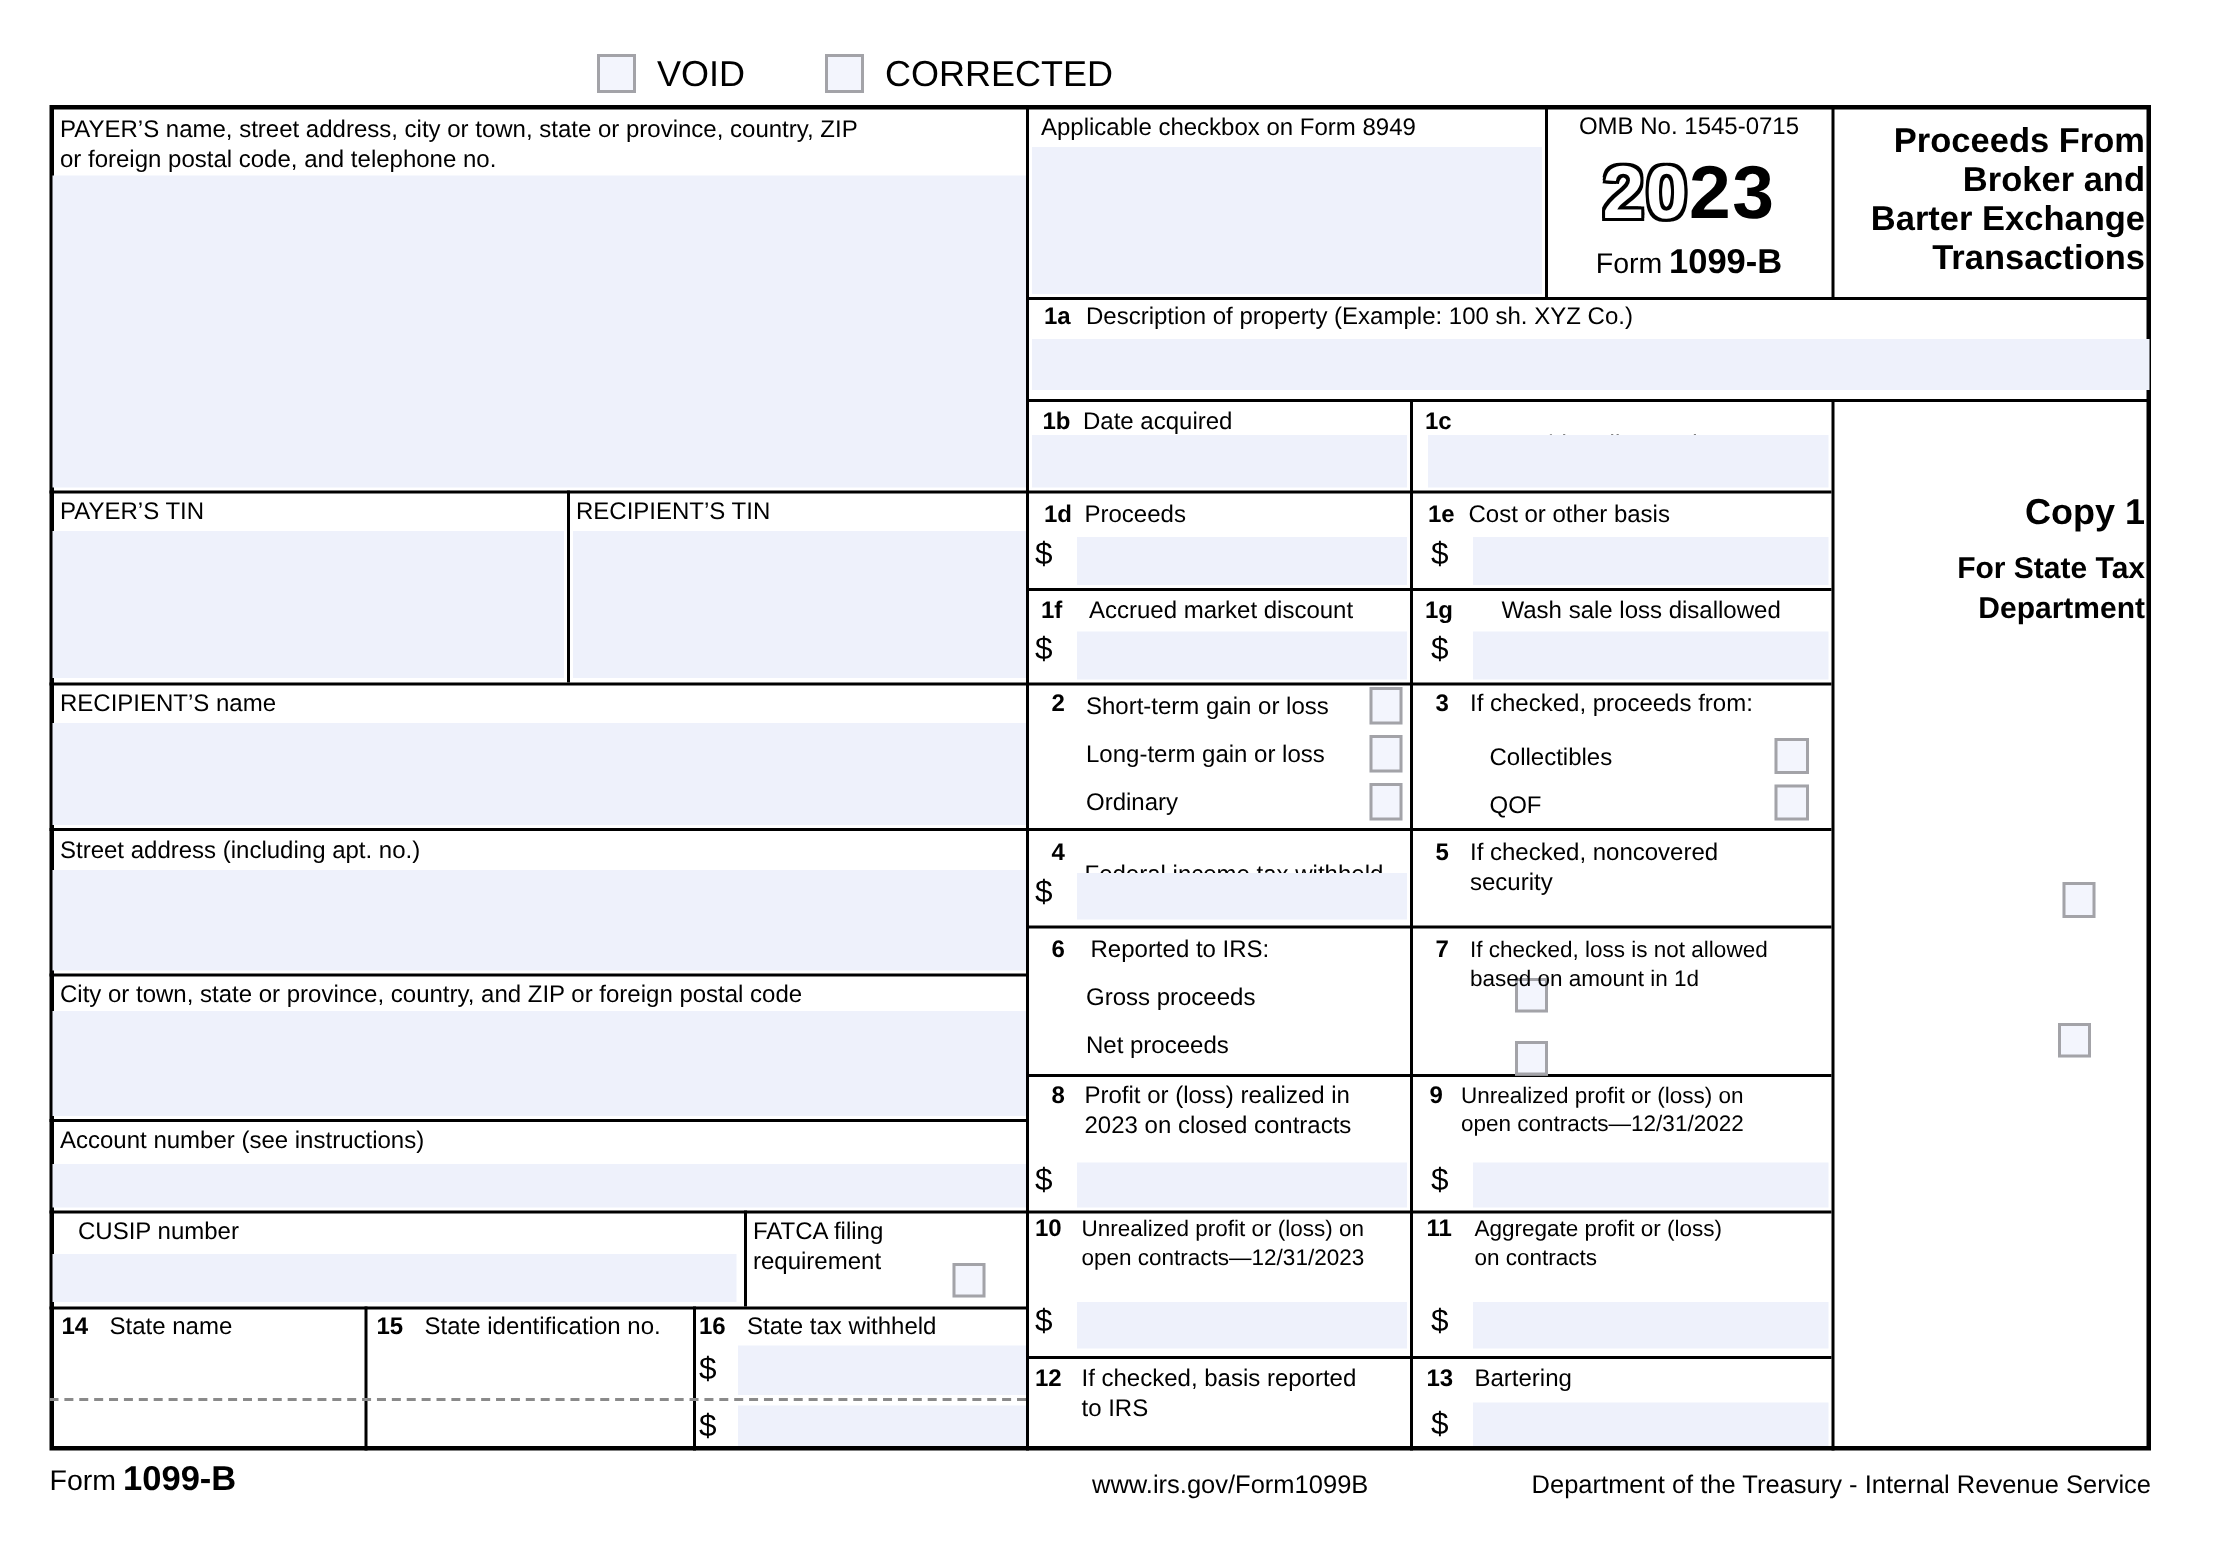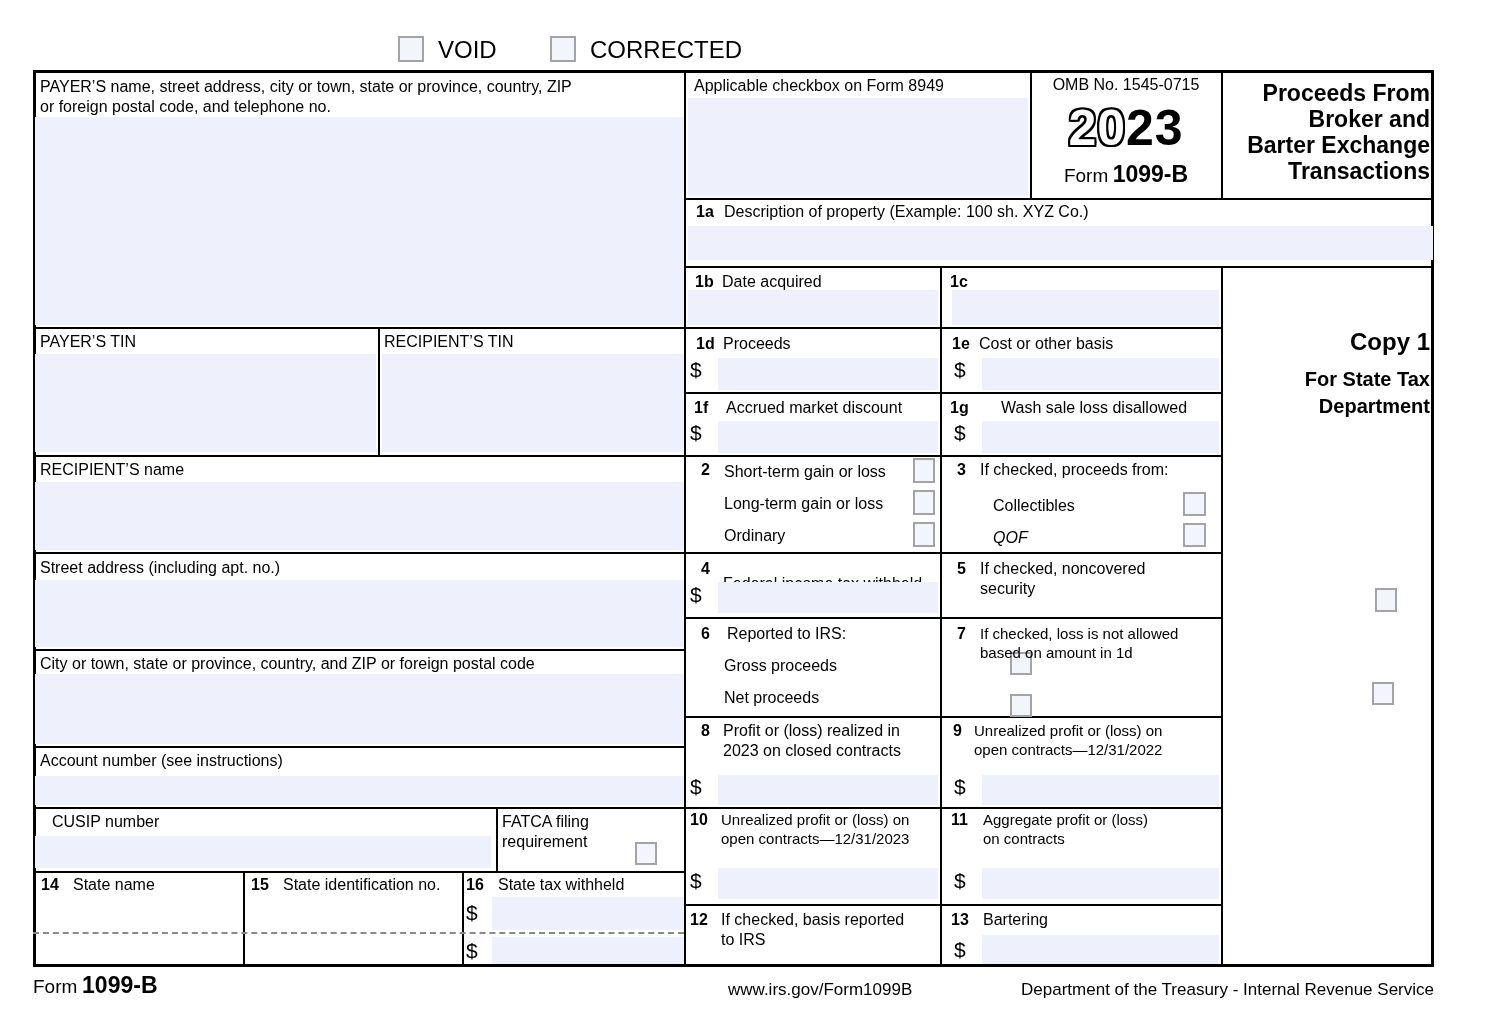--- a/index.html
+++ b/index.html
@@ -152,21 +152,21 @@
   <div class="cb" style="left:913px;top:458px;width:22px;height:25px;"></div>
   <div class="lbl" style="left:724px;top:494px;">Long-term gain or loss</div>
   <div class="cb" style="left:913px;top:490px;width:22px;height:25px;"></div>
   <div class="lbl" style="left:724px;top:526px;">Ordinary</div>
   <div class="cb" style="left:913px;top:522px;width:22px;height:25px;"></div>
 
   <div class="bnum" style="left:957px;top:460px;">3</div>
   <div class="lbl" style="left:980px;top:460px;">If checked, proceeds from:</div>
   <div class="lbl" style="left:993px;top:496px;">Collectibles</div>
   <div class="cb" style="left:1183px;top:492px;width:23px;height:24px;"></div>
-  <div class="lbl" style="left:993px;top:528px;font-style:italic;">QOF</div>
+  <div class="lbl" style="left:993px;top:528px;">QOF</div>
   <div class="cb" style="left:1183px;top:523px;width:23px;height:24px;"></div>
 
   <div class="bnum" style="left:701px;top:559px;">4</div>
   <div class="lbl" style="left:723px;top:559px;margin-top:15px;">Federal income tax withheld</div>
   <div class="dollar" style="left:690px;top:583px;">$</div>
   <div class="field" style="left:718px;top:582px;width:220px;height:31px;"></div>
   <div class="bnum" style="left:957px;top:559px;">5</div>
   <div class="lbl" style="left:980px;top:559px;">If checked, noncovered
 security</div>
   <div class="cb" style="left:1375px;top:588px;width:22px;height:24px;"></div>

